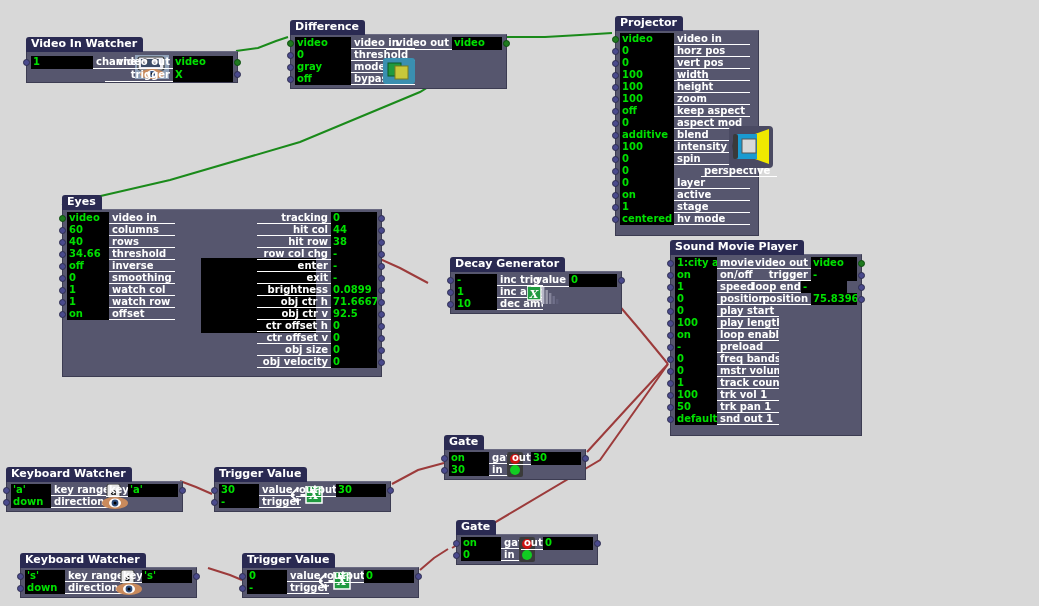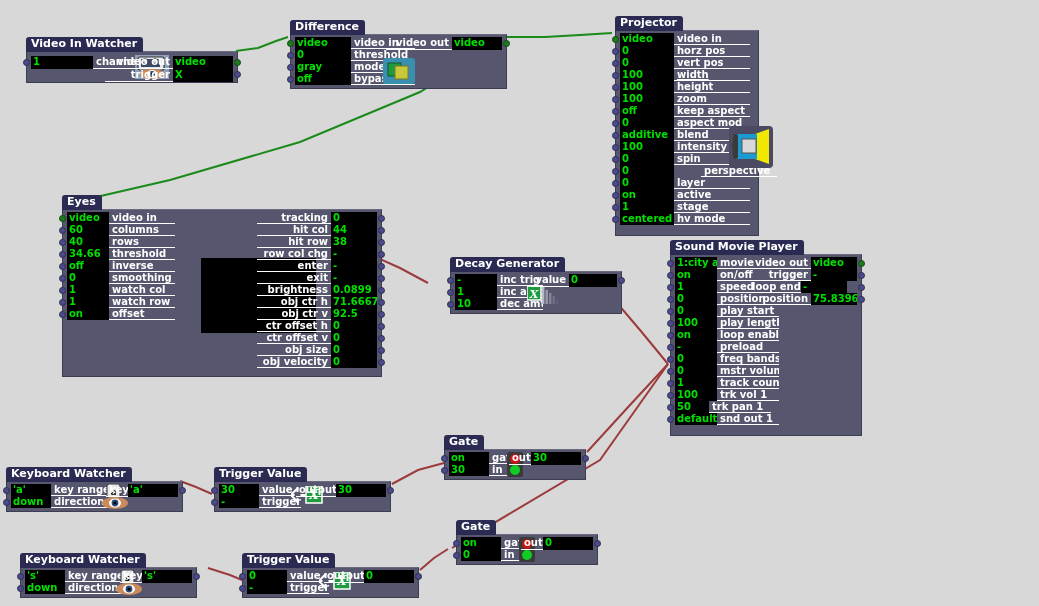--- a/index.html
+++ b/index.html
@@ -496,21 +496,21 @@
         </div>
         <div class="row">
           <div class="cellval" style="width: 42px;">1</div>
           <div class="celllab" style="width: 62px;">track count</div>
         </div>
         <div class="row">
           <div class="cellval" style="width: 42px;">100</div>
           <div class="celllab" style="width: 62px;">trk vol 1</div>
         </div>
         <div class="row">
-          <div class="cellval" style="width: 34px;">50</div>
+          <div class="cellval" style="width: 42px;">50</div>
           <div class="celllab" style="width: 62px;">trk pan 1</div>
         </div>
         <div class="row">
           <div class="cellval" style="width: 42px;">default</div>
           <div class="celllab" style="width: 62px;">snd out 1</div>
         </div>
       </div>
     <div id="smp-in-dots">
         <div class="dot" style="left: -4px; top: 5px;"></div>
         <div class="dot" style="left: -4px; top: 17px;"></div>

